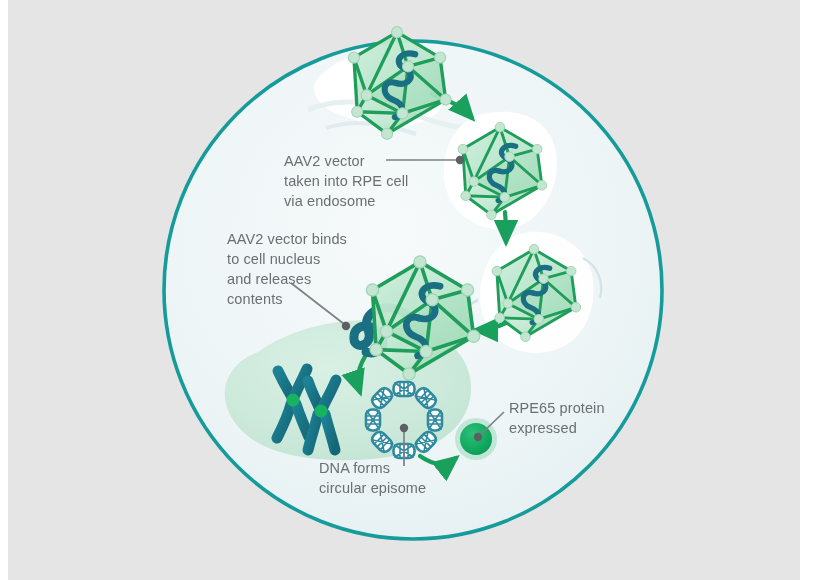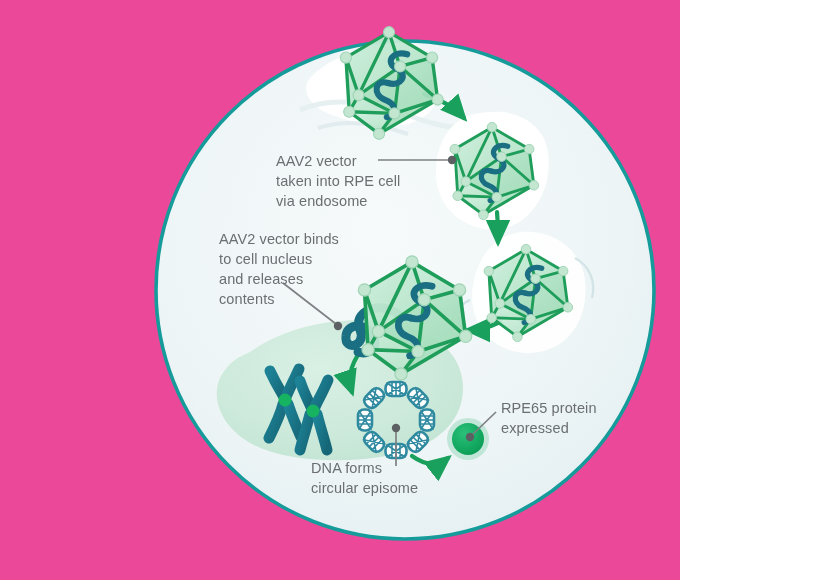--- a/index.html
+++ b/index.html
@@ -2,25 +2,26 @@
 <html><head>
 <meta charset="utf-8">
 <style>
   html, body {
     margin: 0;
     padding: 0;
     background: #ffffff;
   }
   #stage {
     position: relative;
-    width: 680px;
+    width: 792px;
     height: 580px;
-    background: #ec4899;
+    background: #e5e5e5;
     overflow: hidden;
     font-family: "Liberation Sans", sans-serif;
+    margin-left: 8px;
   }
   #diagram-svg {
     position: absolute;
     left: 0;
     top: 0;
     width: 820px;
     height: 580px;
     display: block;
   }
   .label-text {

